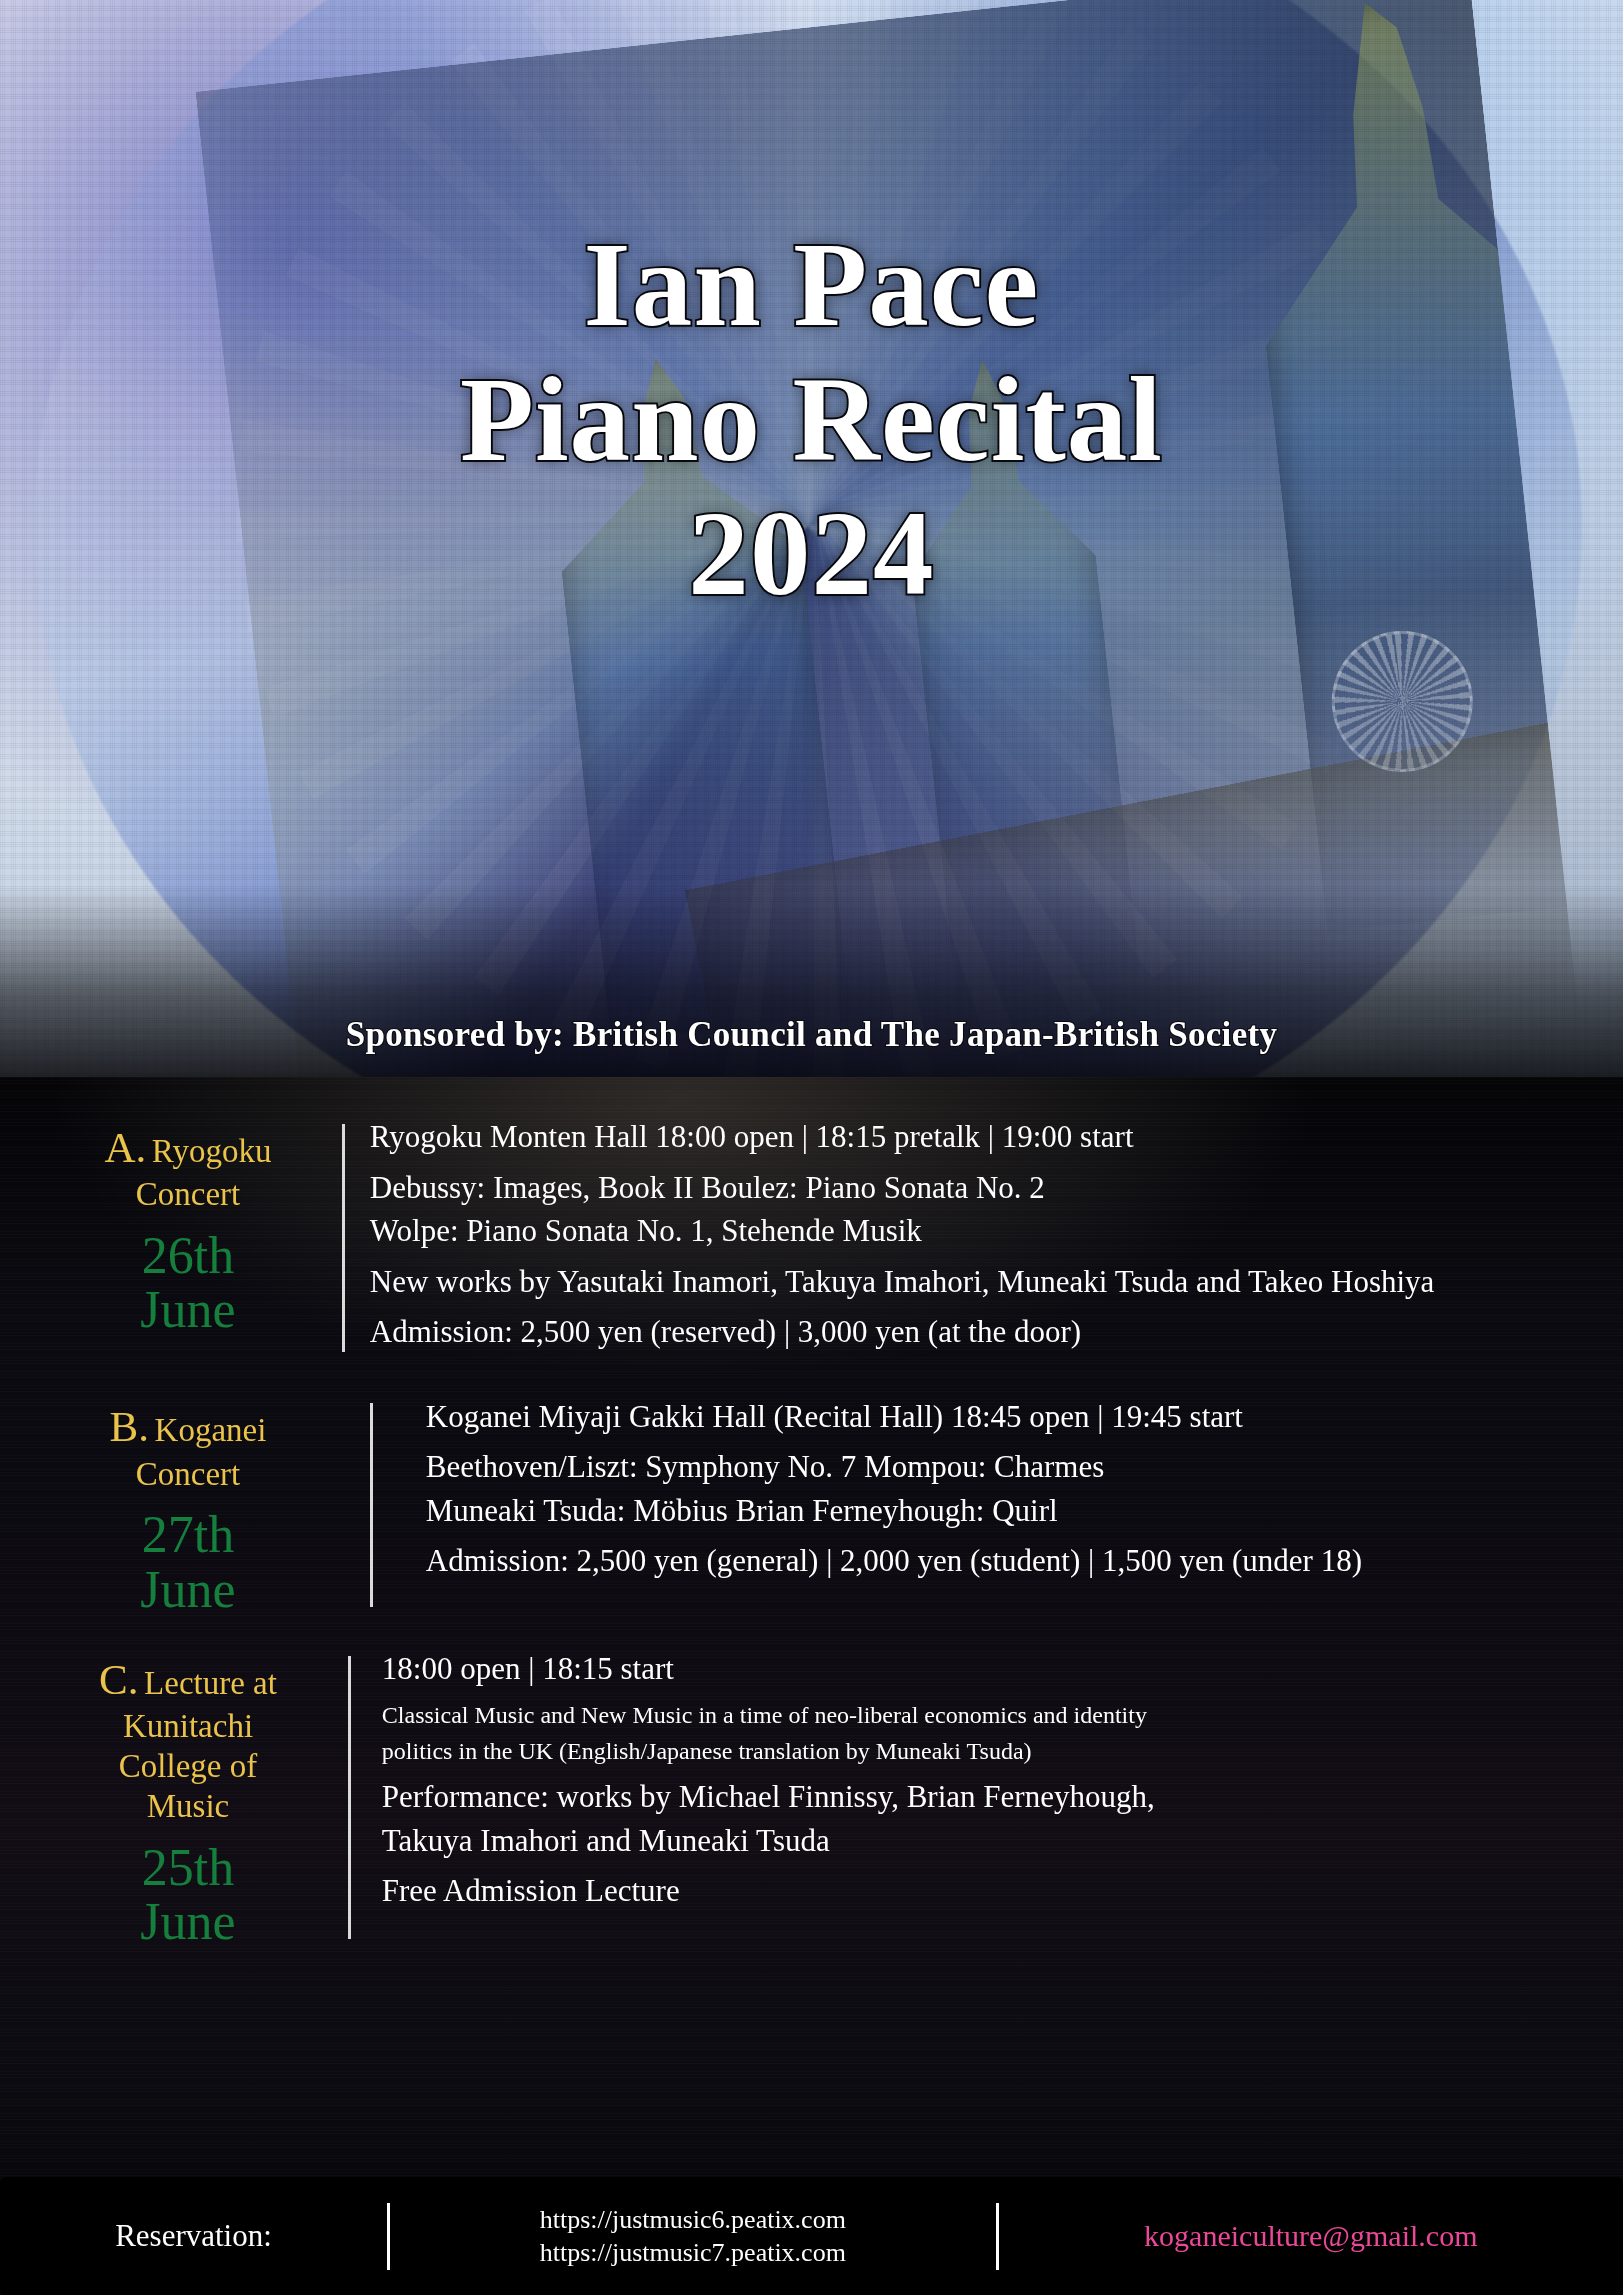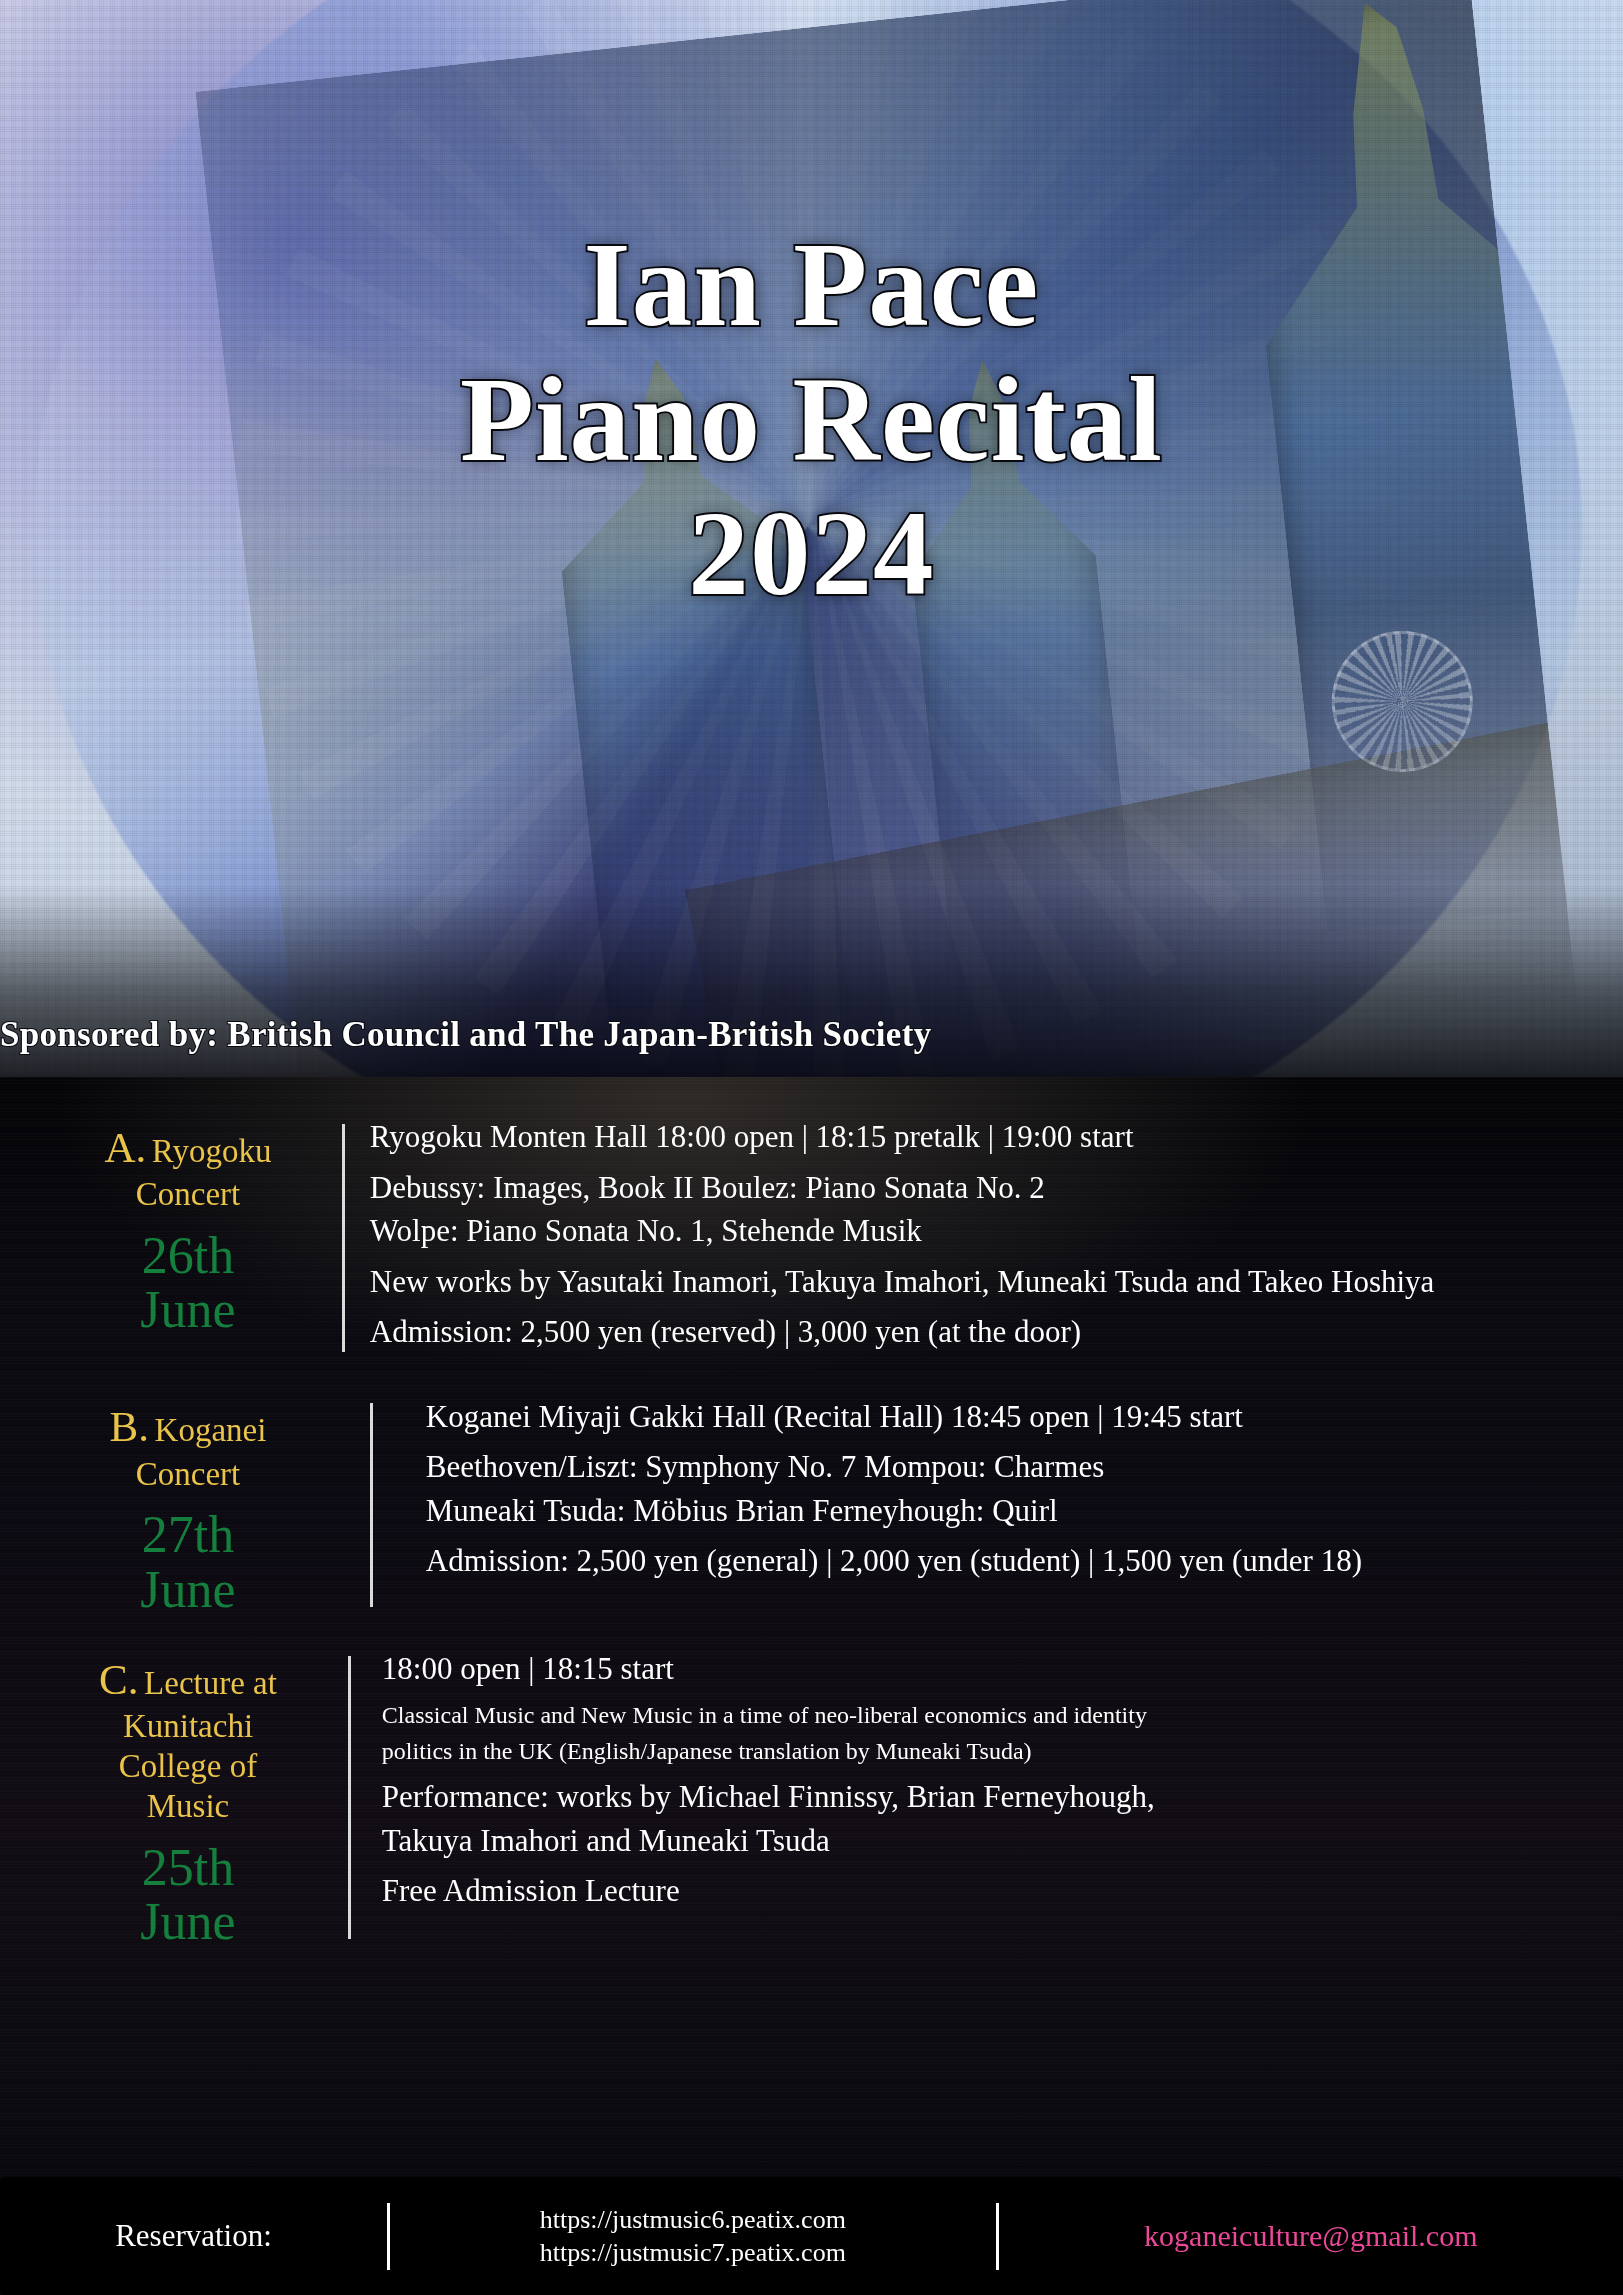--- a/index.html
+++ b/index.html
@@ -142,21 +142,21 @@
     text-shadow: 0 0 14.6px rgba(0,0,0,.55);
   }
   .title-1 { font-size: 121px; }
   .title-2 { font-size: 121px; margin-top: 13.5px; }
   .title-3 { font-size: 121px; margin-top: 13.5px; }
 
   .sponsor {
     position: absolute;
     left: 0; top: 1015px;
     width: 1623px;
-    text-align: left;
+    text-align: center;
     z-index: 7;
     font-family: "Liberation Serif", serif;
     font-weight: 700;
     font-size: 35px;
     color: #ffffff;
     -webkit-text-stroke: 2.2px #0b0c12;
     paint-order: stroke fill;
     letter-spacing: 0.3px;
   }
 

